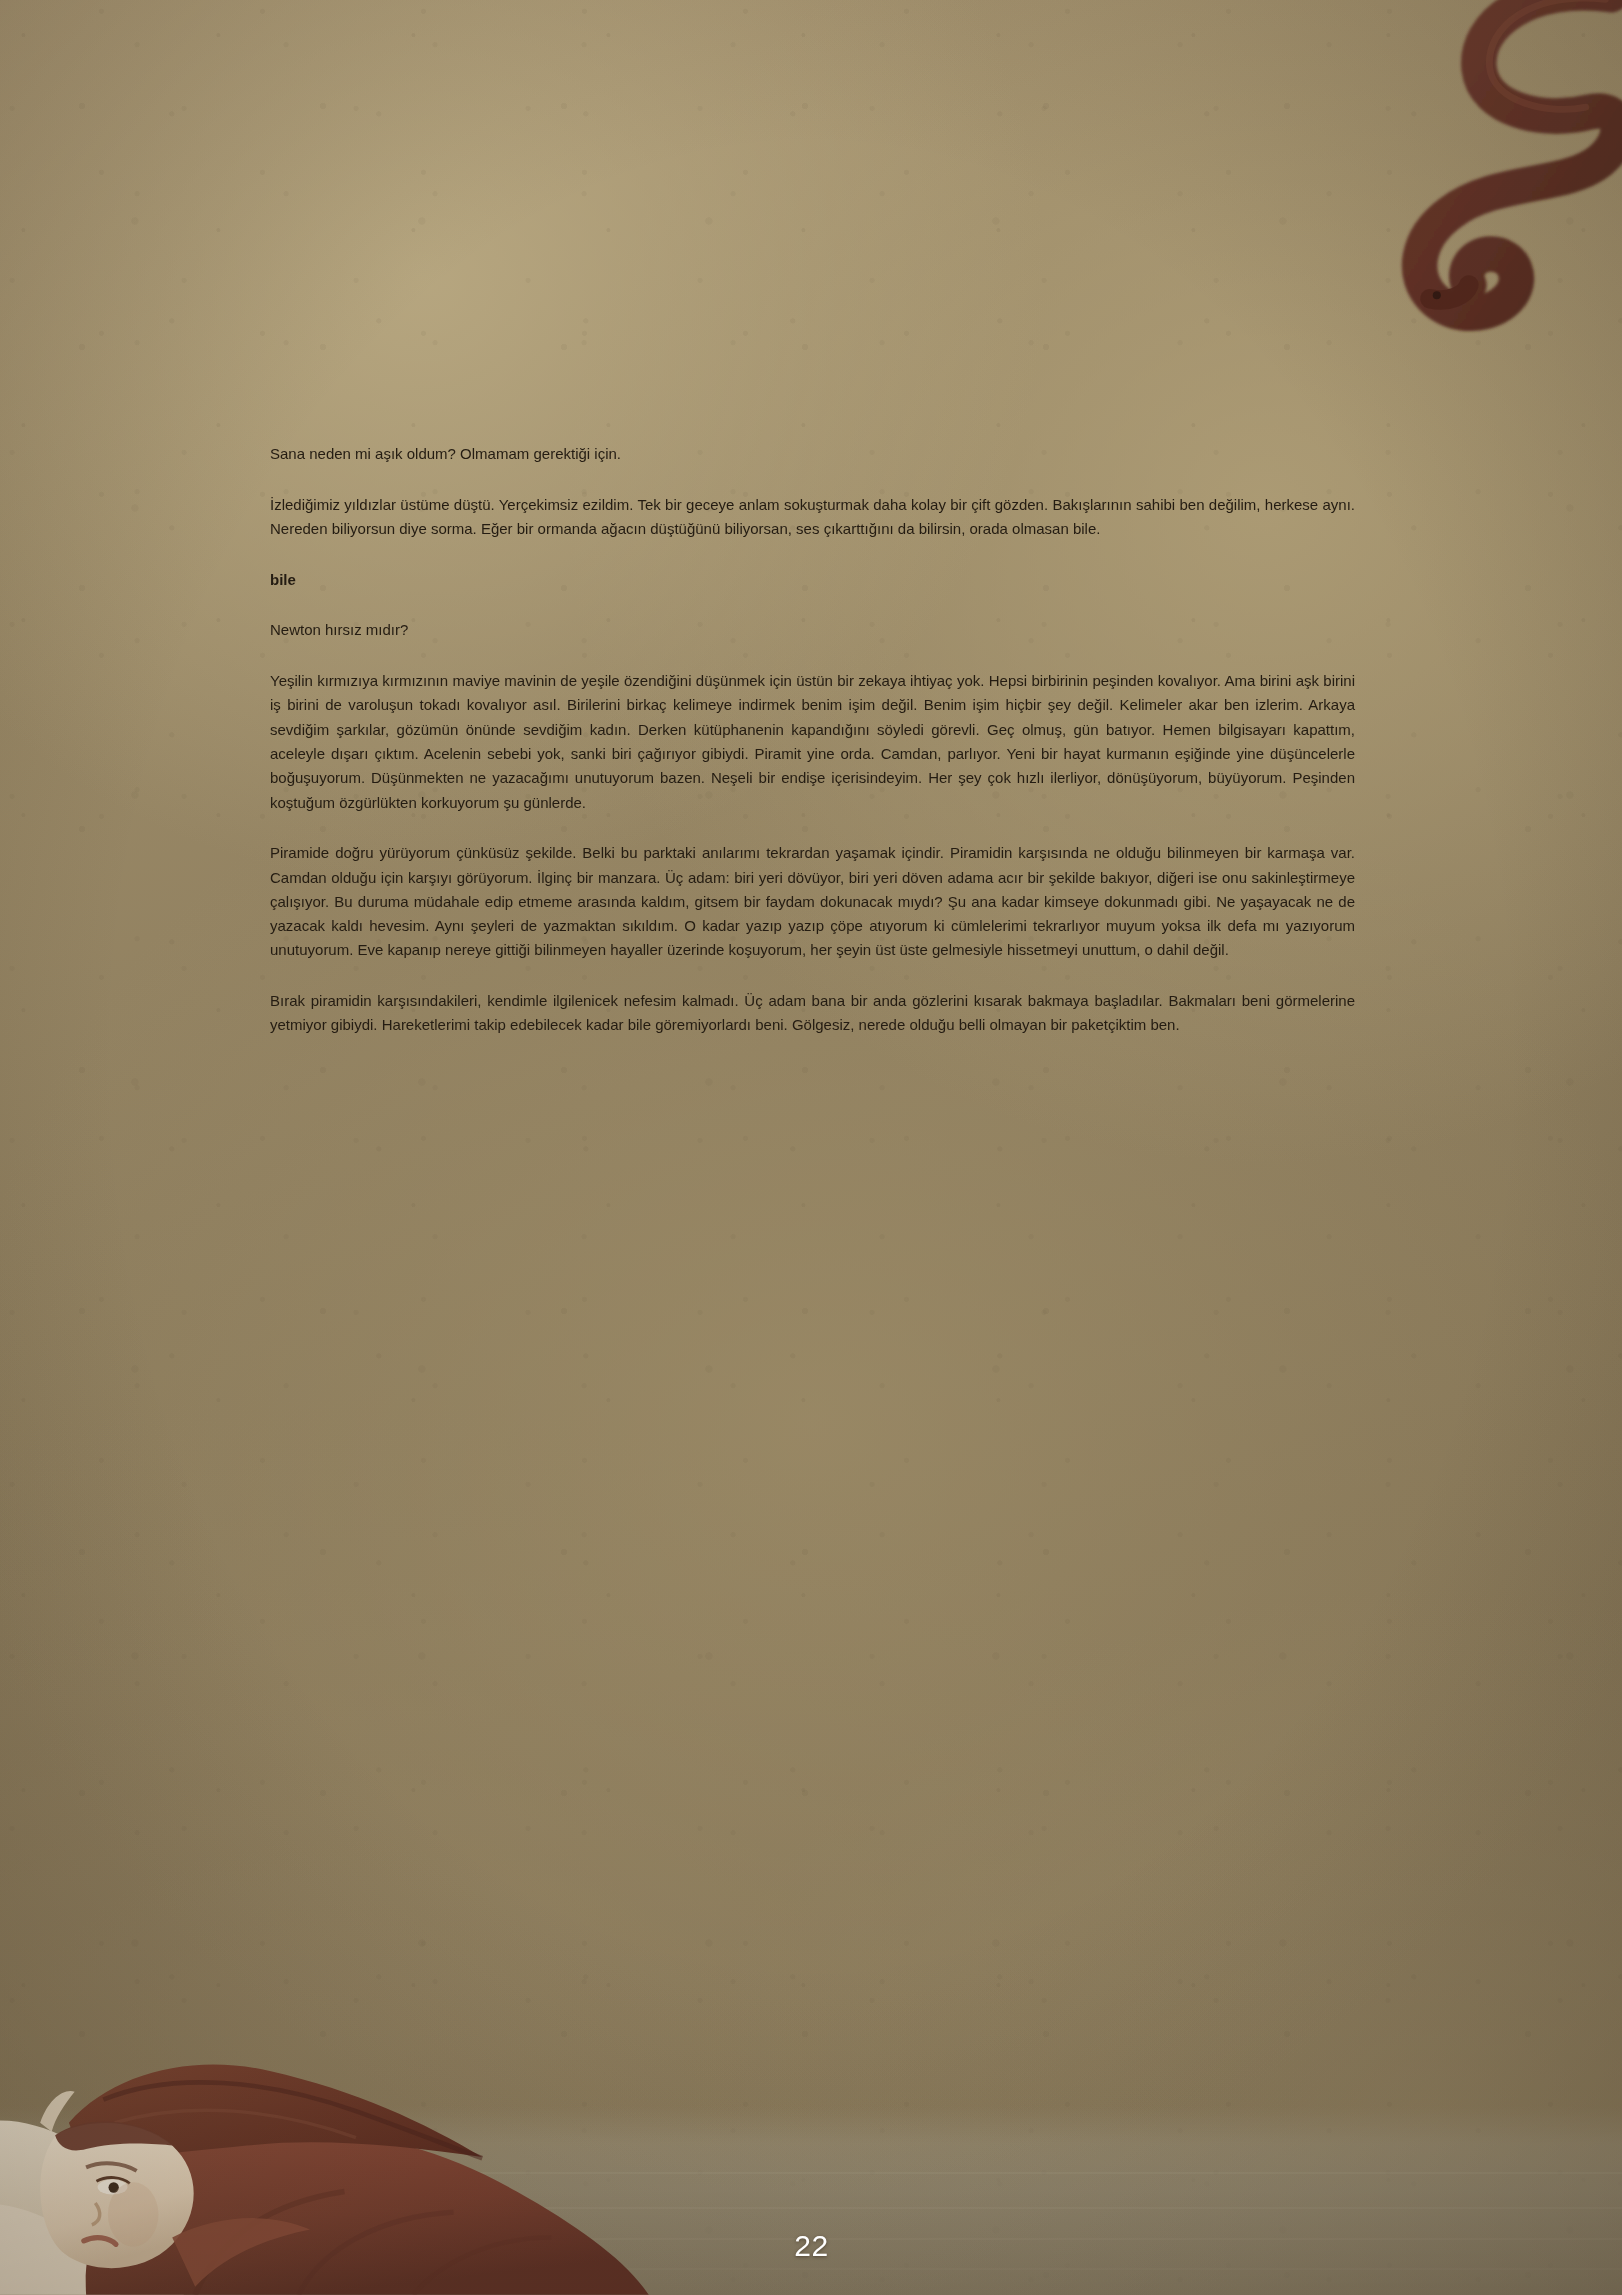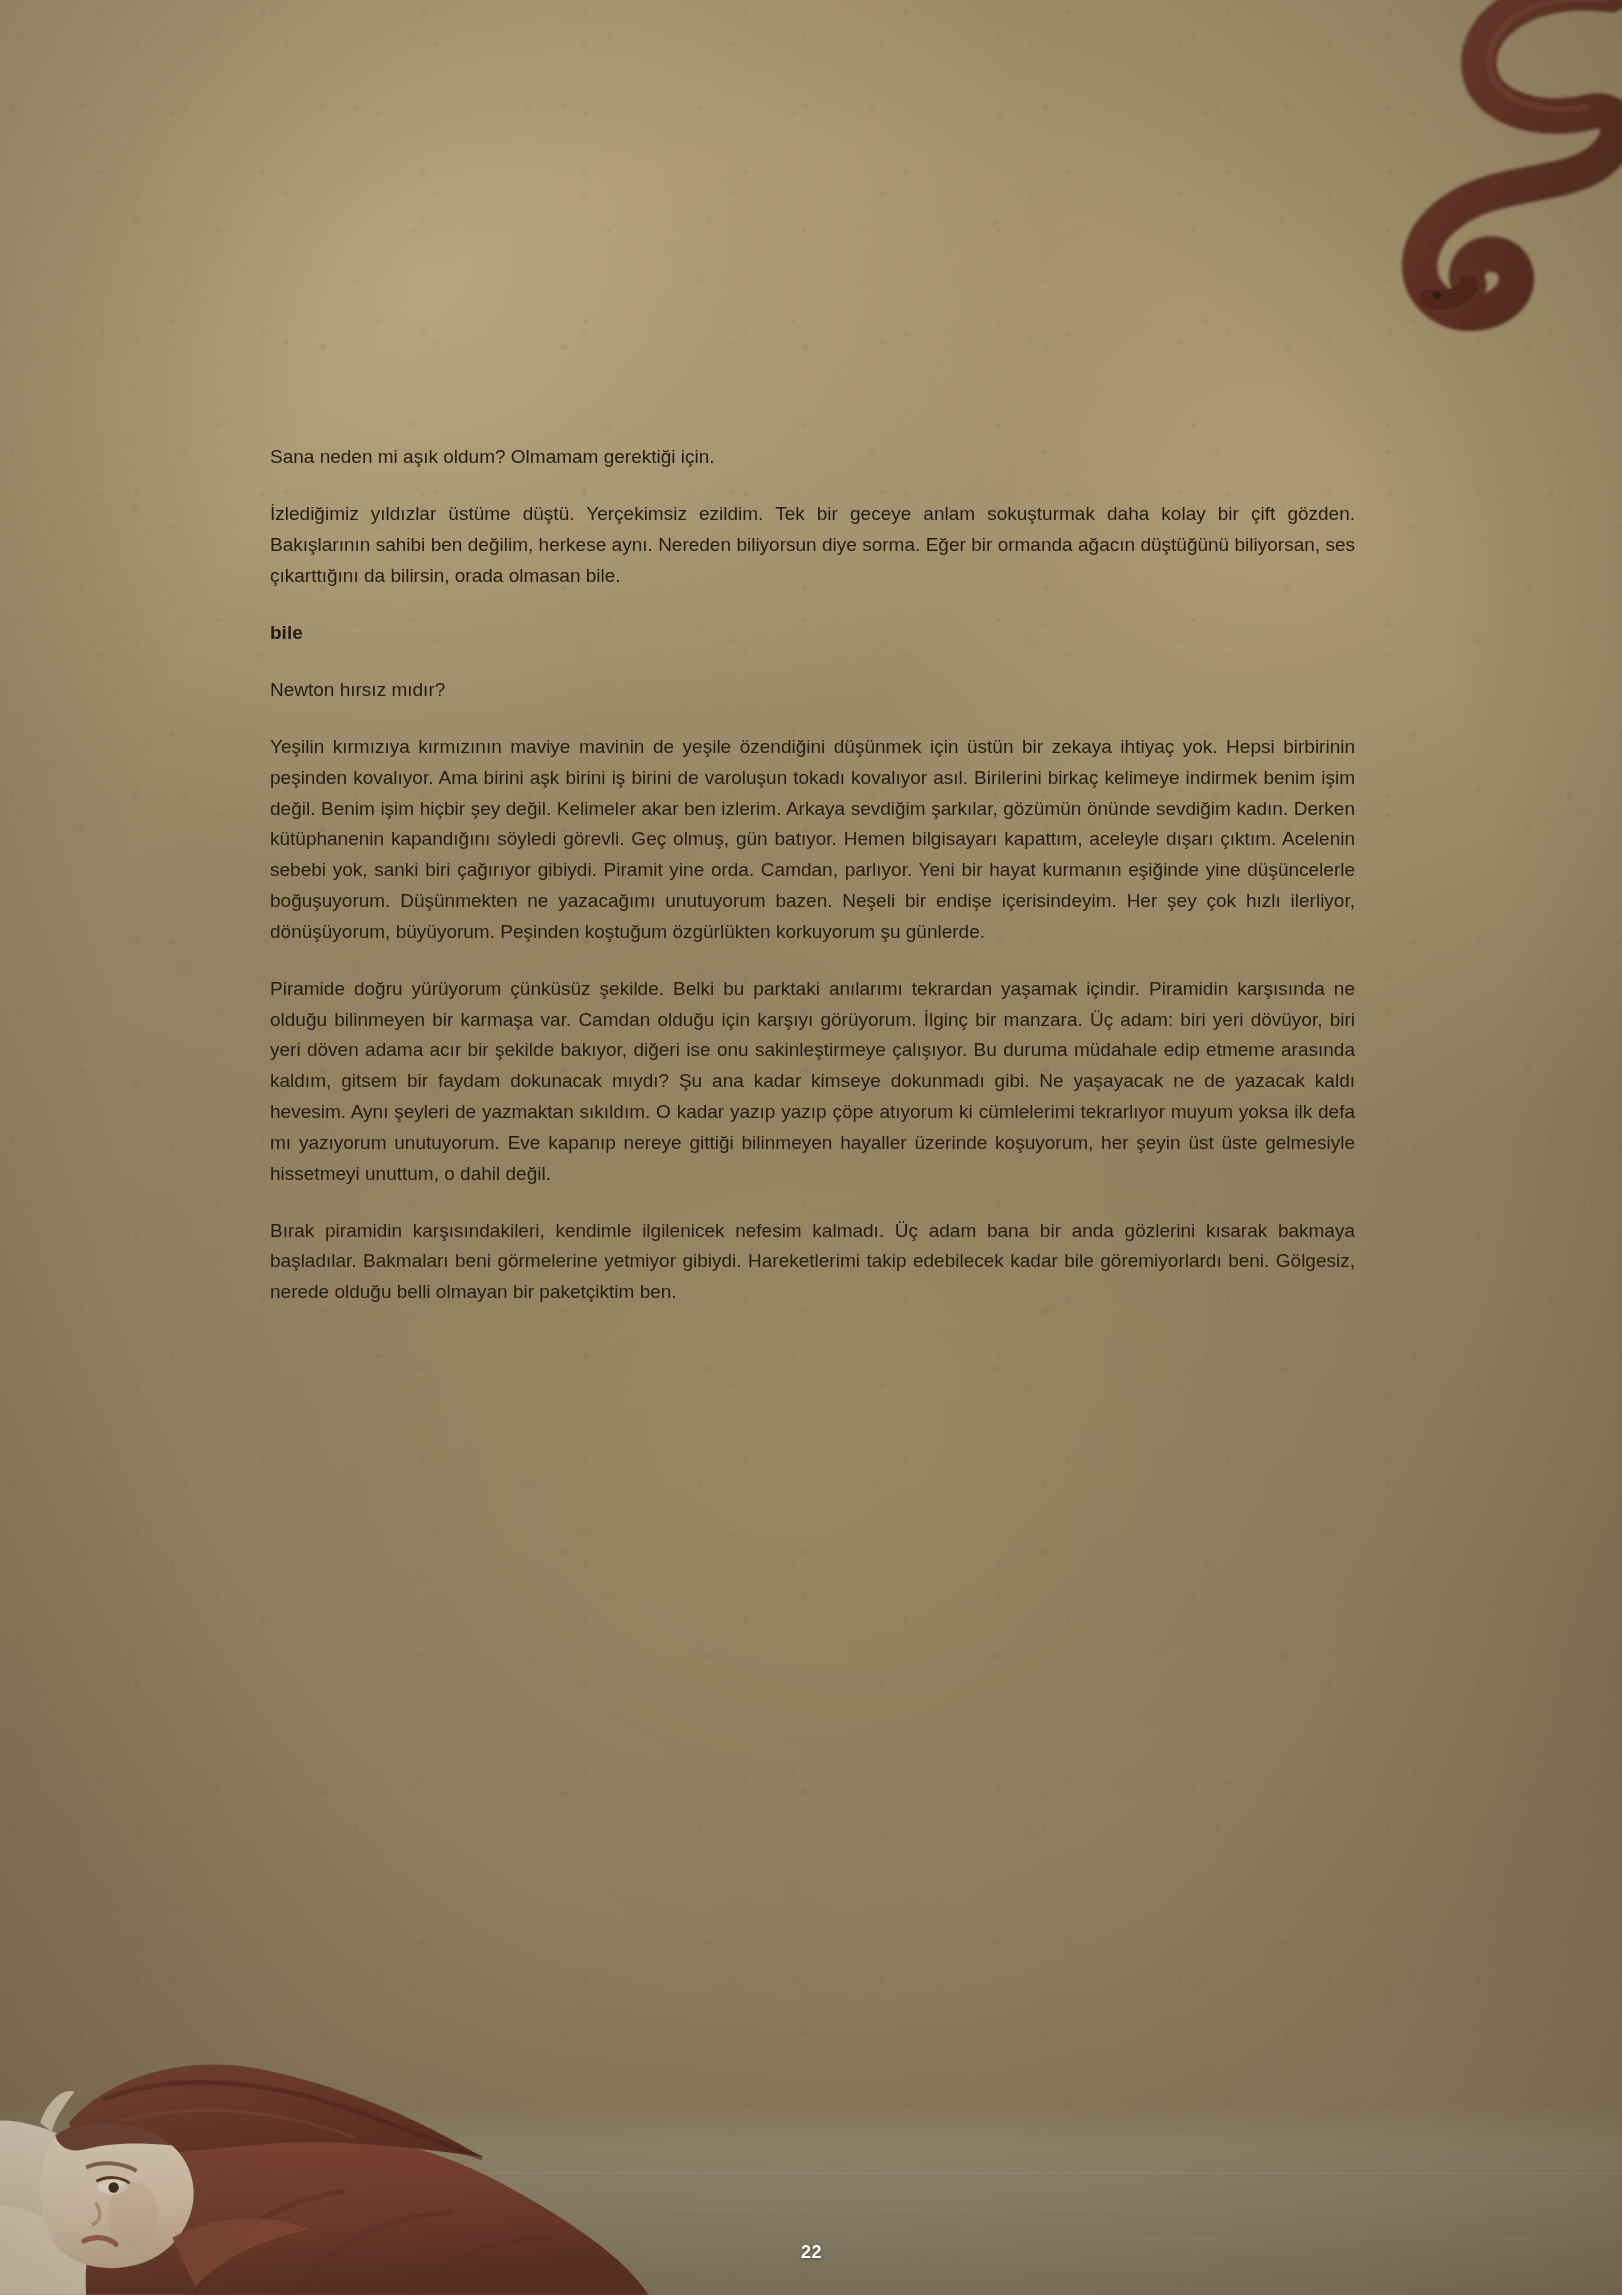--- a/index.html
+++ b/index.html
@@ -90,21 +90,21 @@
     background: rgba(214,206,186,0.35);
   }
 
   
   .content {
     position: absolute;
     left: 270px;
     top: 442px;
     width: 1085px;
     color: #241c12;
-    font-size: 19px;
+    font-size: 15px;
     line-height: 1.62;
   }
   .content p {
     margin: 0 0 26.4px 0;
     text-align: justify;
     text-justify: inter-word;
   }
   .content p.nojust {
     text-align: left;
   }
@@ -115,22 +115,22 @@
   .content p.last {
     margin-bottom: 12px;
   }
 
   .page-number {
     position: absolute;
     left: 0;
     right: 0;
     bottom: 32px;
     text-align: center;
-    font-size: 18px;
-    font-weight: bold;
+    font-size: 30px;
+    font-weight: normal;
     color: #ffffff;
     letter-spacing: 0.6px;
     text-shadow: 0 1.1px 3.4px rgba(40,28,16,0.55);
   }
 </style>
 </head>
 <body>
 
 <div class="page">
 

